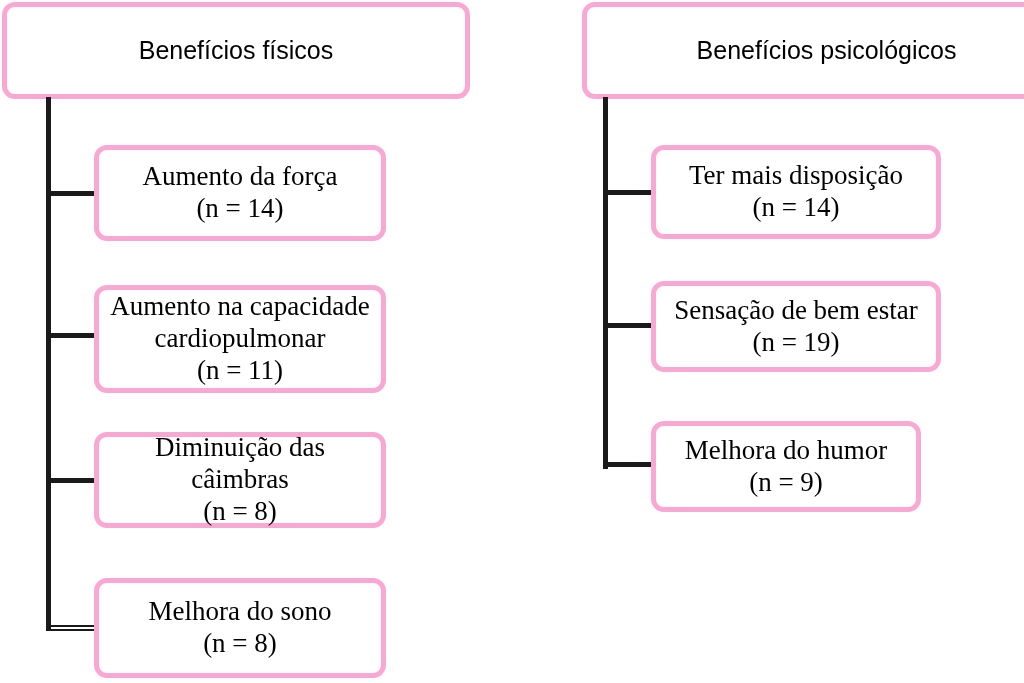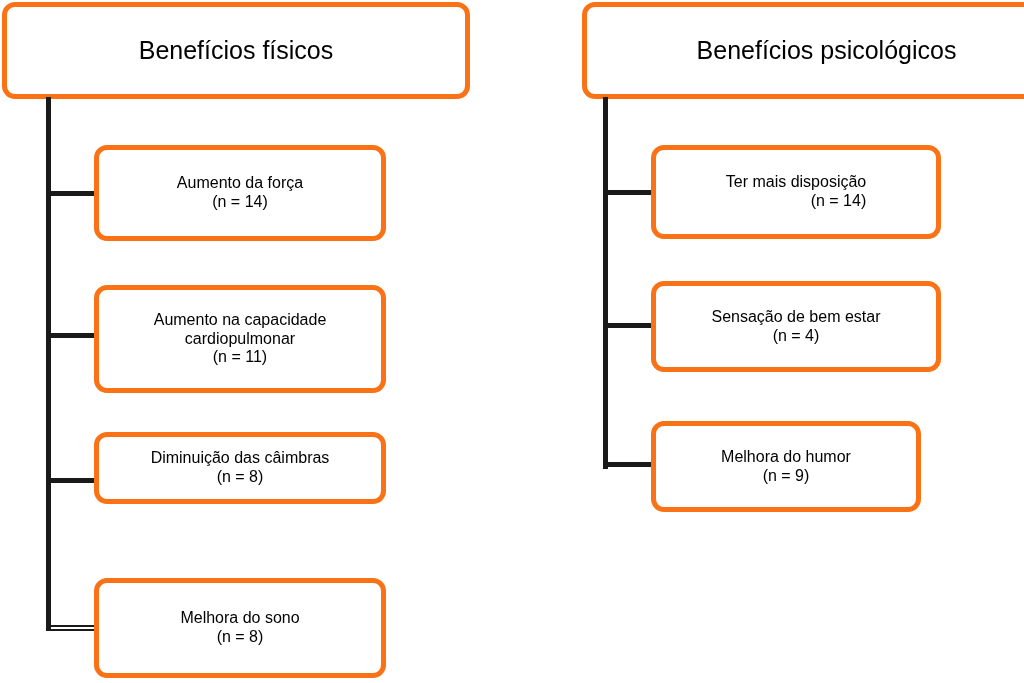--- a/index.html
+++ b/index.html
@@ -18,38 +18,39 @@
     height: 683px;
     background: #ffffff;
     overflow: hidden;
   }
 
   
   .node {
     position: absolute;
     box-sizing: border-box;
     background: #ffffff;
-    border: 5px solid #f97316;
+    border: 5px solid #f9a8d4;
     border-radius: 13px;
     display: flex;
     align-items: center;
     justify-content: center;
     text-align: center;
     line-height: 1.18;
   }
   .node .label {
     display: block;
     padding: 0 6px;
     white-space: pre-line;
   }
   .node.header {
     font-size: 25px;
   }
   .node.child {
-    font-size: 16px;
+    font-size: 27px;
+    font-family: Liberation Serif, serif;
   }
 
   
   .vline {
     position: absolute;
     background: #1a1a1a;
     width: 5px;
   }
   .hline {
     position: absolute;
@@ -81,48 +82,48 @@
     <span class="label">Aumento da força
 (n = 14)</span>
   </div>
 
   <div class="node child" style="left:94px; top:285px; width:292px; height:108px;">
     <span class="label">Aumento na capacidade
 cardiopulmonar
 (n = 11)</span>
   </div>
 
-  <div class="node child" style="left:94px; top:432px; width:292px; height:72px;">
+  <div class="node child" style="left:94px; top:432px; width:292px; height:96px;">
     <span class="label">Diminuição das câimbras
 (n = 8)</span>
   </div>
 
   <div class="node child" style="left:94px; top:578px; width:292px; height:100px;">
     <span class="label">Melhora do sono
 (n = 8)</span>
   </div>
 
   <div class="node header" style="left:557px; top:2px; width:489px; height:97px;margin-left:25px;">
     <span class="label">Benefícios psicológicos</span>
   </div>
 
   <div class="vline" style="left:603px; top:97px; height:372px;"></div>
 
   <div class="hline" style="left:603px; top:190px; width:52px;"></div>
   <div class="hline" style="left:603px; top:323px; width:52px;"></div>
   <div class="hline" style="left:603px; top:462px; width:52px;"></div>
 
-  <div class="node child" style="left:651px; top:145px; width:290px; height:94px;text-align:right;">
+  <div class="node child" style="left:651px; top:145px; width:290px; height:94px;">
     <span class="label">Ter mais disposição
 (n = 14)</span>
   </div>
 
   <div class="node child" style="left:651px; top:281px; width:290px; height:91px;">
     <span class="label">Sensação de bem estar
-(n = 4)</span>
+(n = 19)</span>
   </div>
 
   <div class="node child" style="left:651px; top:421px; width:270px; height:91px;">
     <span class="label">Melhora do humor
 (n = 9)</span>
   </div>
 
 </div>
 
 </body></html>

